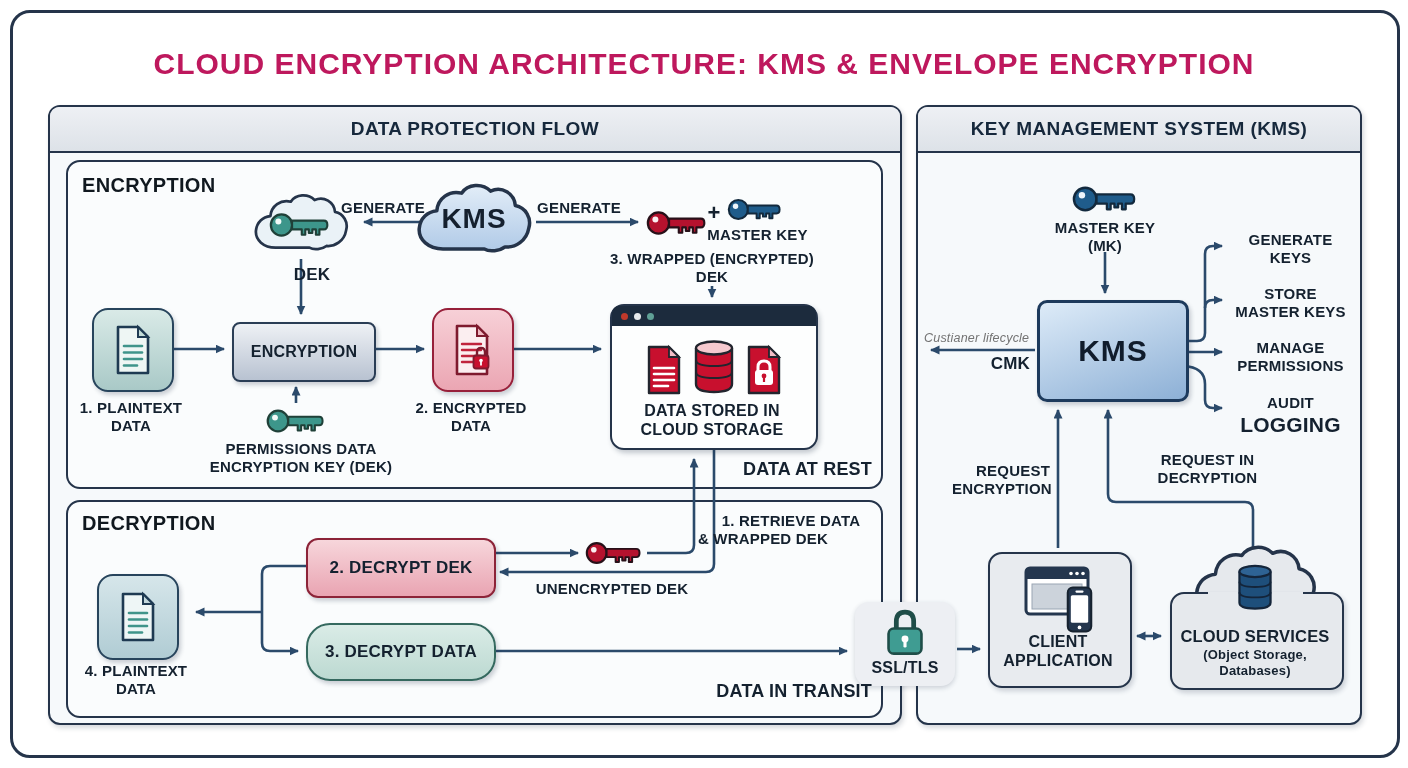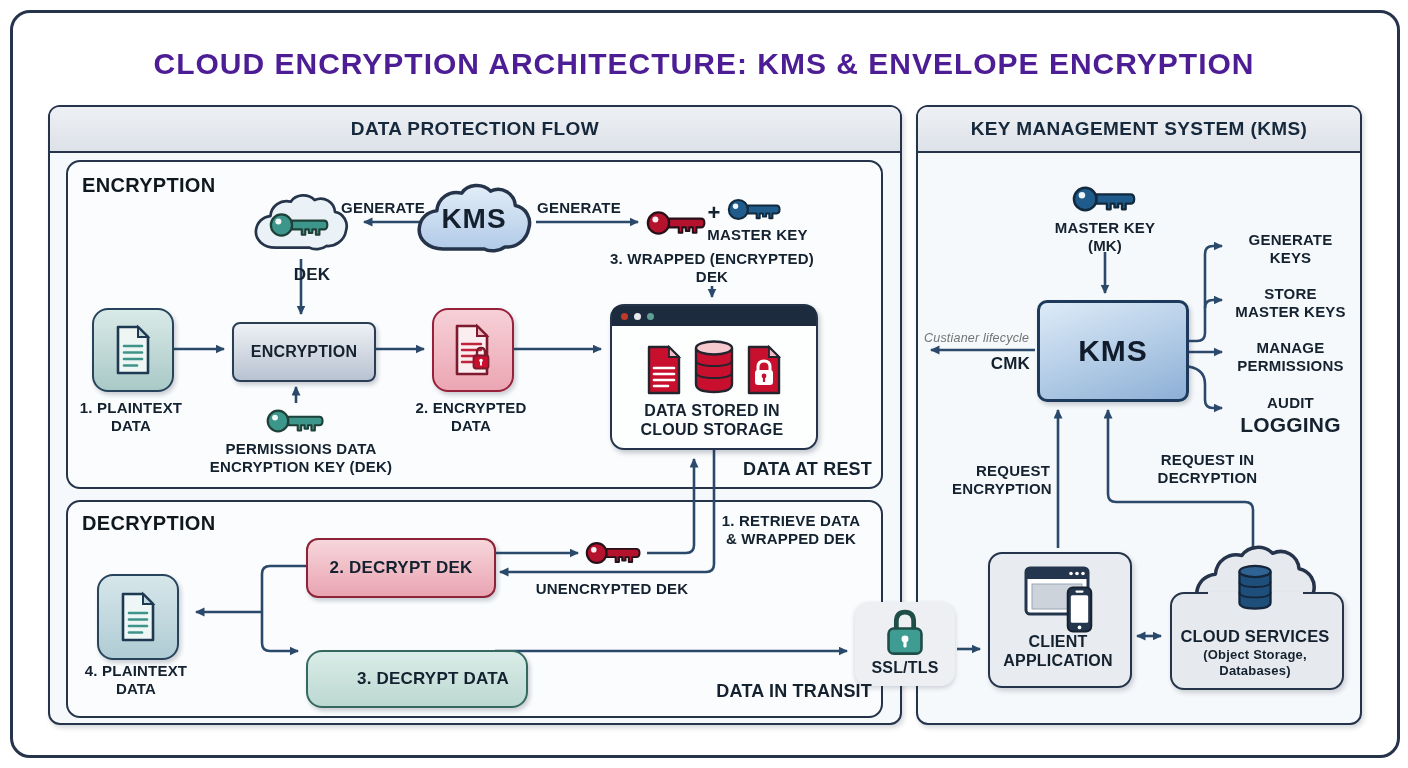--- a/index.html
+++ b/index.html
@@ -12,21 +12,21 @@
   .sublabel{position:absolute;font-weight:bold;font-size:20px;color:#10181f;letter-spacing:.3px;z-index:6;}
   .node{position:absolute;display:flex;align-items:center;justify-content:center;z-index:4;box-shadow:2px 3px 4px rgba(30,47,69,.22);}
   .icon-tile{border:2.5px solid #27445c;border-radius:16px;}
   svg{display:block;}
   #wires{position:absolute;left:0;top:0;z-index:3;pointer-events:none;}
 </style>
 </head>
 <body>
 
 <div class="abs" style="left:10px;top:10px;width:1384px;height:742px;border:3px solid #25344a;border-radius:20px;"></div>
-<div class="lbl" style="left:0;top:46px;width:1408px;font-size:30px;letter-spacing:1px;color:#4c1d95;">CLOUD ENCRYPTION ARCHITECTURE: KMS &amp; ENVELOPE ENCRYPTION</div>
+<div class="lbl" style="left:0;top:46px;width:1408px;font-size:30px;letter-spacing:1px;color:#be185d;">CLOUD ENCRYPTION ARCHITECTURE: KMS &amp; ENVELOPE ENCRYPTION</div>
 
 <div class="panel" style="left:48px;top:105px;width:850px;height:616px;">
   <div class="panel-header">DATA PROTECTION FLOW</div>
 </div>
 <div class="panel" style="left:916px;top:105px;width:442px;height:616px;">
   <div class="panel-header">KEY MANAGEMENT SYSTEM (KMS)</div>
 </div>
 
 <div class="subpanel" style="left:66px;top:160px;width:813px;height:325px;"></div>
 <div class="sublabel" style="left:82px;top:174px;">ENCRYPTION</div>
@@ -188,34 +188,34 @@
       <circle cx="19" cy="32" r="2.4" fill="#c8102e"></circle>
         <rect x="17.9" y="33.5" width="2.2" height="4.5" fill="#c8102e"></rect>
     </svg>
   </div>
   <div class="lbl" style="left:0;top:95px;width:200px;font-size:16px;">DATA STORED IN</div>
   <div class="lbl" style="left:0;top:114px;width:200px;font-size:16px;">CLOUD STORAGE</div>
 </div>
 <div class="lbl" style="left:690px;top:459px;width:182px;font-size:18px;text-align:right;">DATA AT REST</div>
 
 <div class="lbl" style="left:710px;top:512px;width:162px;font-size:15px;">1. RETRIEVE DATA</div>
-<div class="lbl" style="left:710px;top:530px;width:162px;font-size:15px;">&amp; WRAPPED DEK</div>
+<div class="lbl" style="left:682px;top:530px;width:162px;font-size:15px;">&amp; WRAPPED DEK</div>
 
 <div class="node" style="left:306px;top:538px;width:186px;height:56px;border:2.5px solid #8c2338;border-radius:12px;background:linear-gradient(#f7d6db,#e9a4b2);">
   <span class="lbl" style="position:static;font-size:17px;">2. DECRYPT DEK</span>
 </div>
 
 <svg class="abs" width="60" height="28" viewBox="0 0 70 34" style="left:584px;top:539px;z-index:4;">
   <circle cx="14" cy="17" r="12" fill="#b5122e" stroke="#271019" stroke-width="2.6"></circle>
   <circle cx="10.5" cy="13" r="3.4" fill="#fbeef0"></circle>
   <path d="M26 12 H62 Q66 12 66 17 Q66 22 62 22 H57 V28 H53 V22 H49 V26 H45 V22 H41 V28 H37 V22 H26 Z" fill="#b5122e" stroke="#271019" stroke-width="2.4" stroke-linejoin="round"></path>
 </svg>
 <div class="lbl" style="left:532px;top:580px;width:160px;font-size:15px;">UNENCRYPTED DEK</div>
 
-<div class="node" style="left:306px;top:650px;width:186px;height:54px;border:2.5px solid #35695f;border-radius:16px;background:linear-gradient(#daece7,#bcd9d1);padding-left:32px;">
+<div class="node" style="left:306px;top:623px;width:186px;height:54px;border:2.5px solid #35695f;border-radius:24px;background:linear-gradient(#daece7,#bcd9d1);">
   <span class="lbl" style="position:static;font-size:17px;">3. DECRYPT DATA</span>
 </div>
 
 <div class="node icon-tile" style="left:97px;top:574px;width:78px;height:82px;background:linear-gradient(#d6e6ea,#b0ccd4);">
   <svg width="40" height="52" viewBox="0 0 40 52">
     <path d="M5 3 H25 L35 13 V49 H5 Z" fill="#eef6f6" stroke="#1e3a52" stroke-width="2.6" stroke-linejoin="round"></path>
     <path d="M25 3 V13 H35 Z" fill="#c3d8dc" stroke="#1e3a52" stroke-width="2"></path>
     <g stroke="#3f948a" stroke-width="2.6" stroke-linecap="round">
       <line x1="11" y1="22" x2="29" y2="22"></line>
         <line x1="11" y1="28.5" x2="29" y2="28.5"></line>

